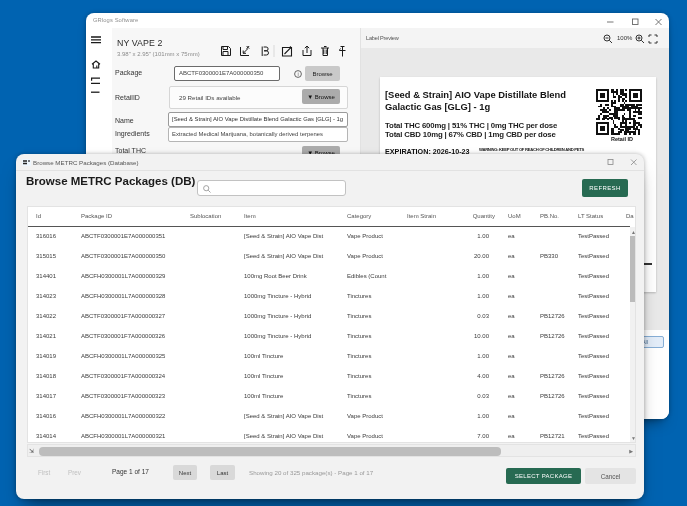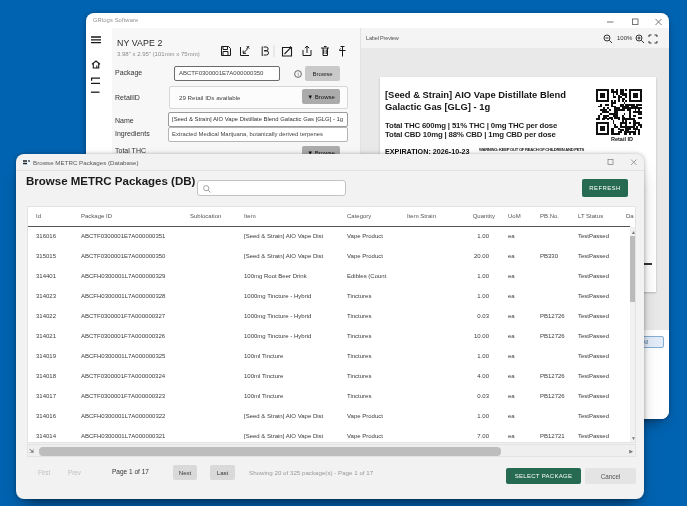--- a/index.html
+++ b/index.html
@@ -117,21 +117,21 @@
           <path d="M6.3 6.3 L9 9 M2.5 4 h3 M4 2.5 v3"></path>
         </svg>
       <svg class="abs" style="left:287px;top:6px" width="10" height="10" fill="none" stroke="#333" stroke-width="1">
           <path d="M1 3 V1 h2.5 M6.5 1 H9 v2 M9 7 v2 H6.5 M3.5 9 H1 V7"></path>
         </svg>
     </div>
     <div id="prevgray"></div>
     <div id="label">
       <div class="abs" style="left:5px;top:12px;font-size:9.4px;font-weight:bold;color:#141414;line-height:12.3px;width:196px">[Seed &amp; Strain] AIO Vape Distillate Blend Galactic Gas [GLG] - 1g</div>
       <div class="abs" style="left:5px;top:43.5px;font-size:7.8px;font-weight:bold;color:#1c1c1c;letter-spacing:-.15px">Total THC 600mg | 51% THC | 0mg THC per dose</div>
-      <div class="abs" style="left:5px;top:52.5px;font-size:7.8px;font-weight:bold;color:#1c1c1c;letter-spacing:-.15px">Total CBD 10mg | 88% CBD | 1mg CBD per dose</div>
+      <div class="abs" style="left:5px;top:52.5px;font-size:7.8px;font-weight:bold;color:#1c1c1c;letter-spacing:-.15px">Total CBD 10mg | 67% CBD | 1mg CBD per dose</div>
       <div class="abs" style="left:5px;top:69.5px;font-size:7.2px;font-weight:bold;color:#111">EXPIRATION: 2026-10-23</div>
       <div class="abs" style="left:99px;top:70px;font-size:4.2px;font-weight:bold;color:#222;letter-spacing:-.3px">WARNING: KEEP OUT OF REACH OF CHILDREN AND PETS</div>
       <div class="abs" style="left:264px;top:186px;width:8px;height:1.5px;background:#333"></div>
       <svg width="46" height="46" viewBox="0 0 46 46" shape-rendering="crispEdges" fill="#111" style="position:absolute;right:14px;top:12px">
           <rect x="0.00" y="0.00" width="12.88" height="1.90"></rect>
           <rect x="14.72" y="0.00" width="3.68" height="1.90"></rect>
           <rect x="20.24" y="0.00" width="1.84" height="1.90"></rect>
           <rect x="23.92" y="0.00" width="3.68" height="1.90"></rect>
           <rect x="29.44" y="0.00" width="1.84" height="1.90"></rect>
           <rect x="33.12" y="0.00" width="12.88" height="1.90"></rect>

